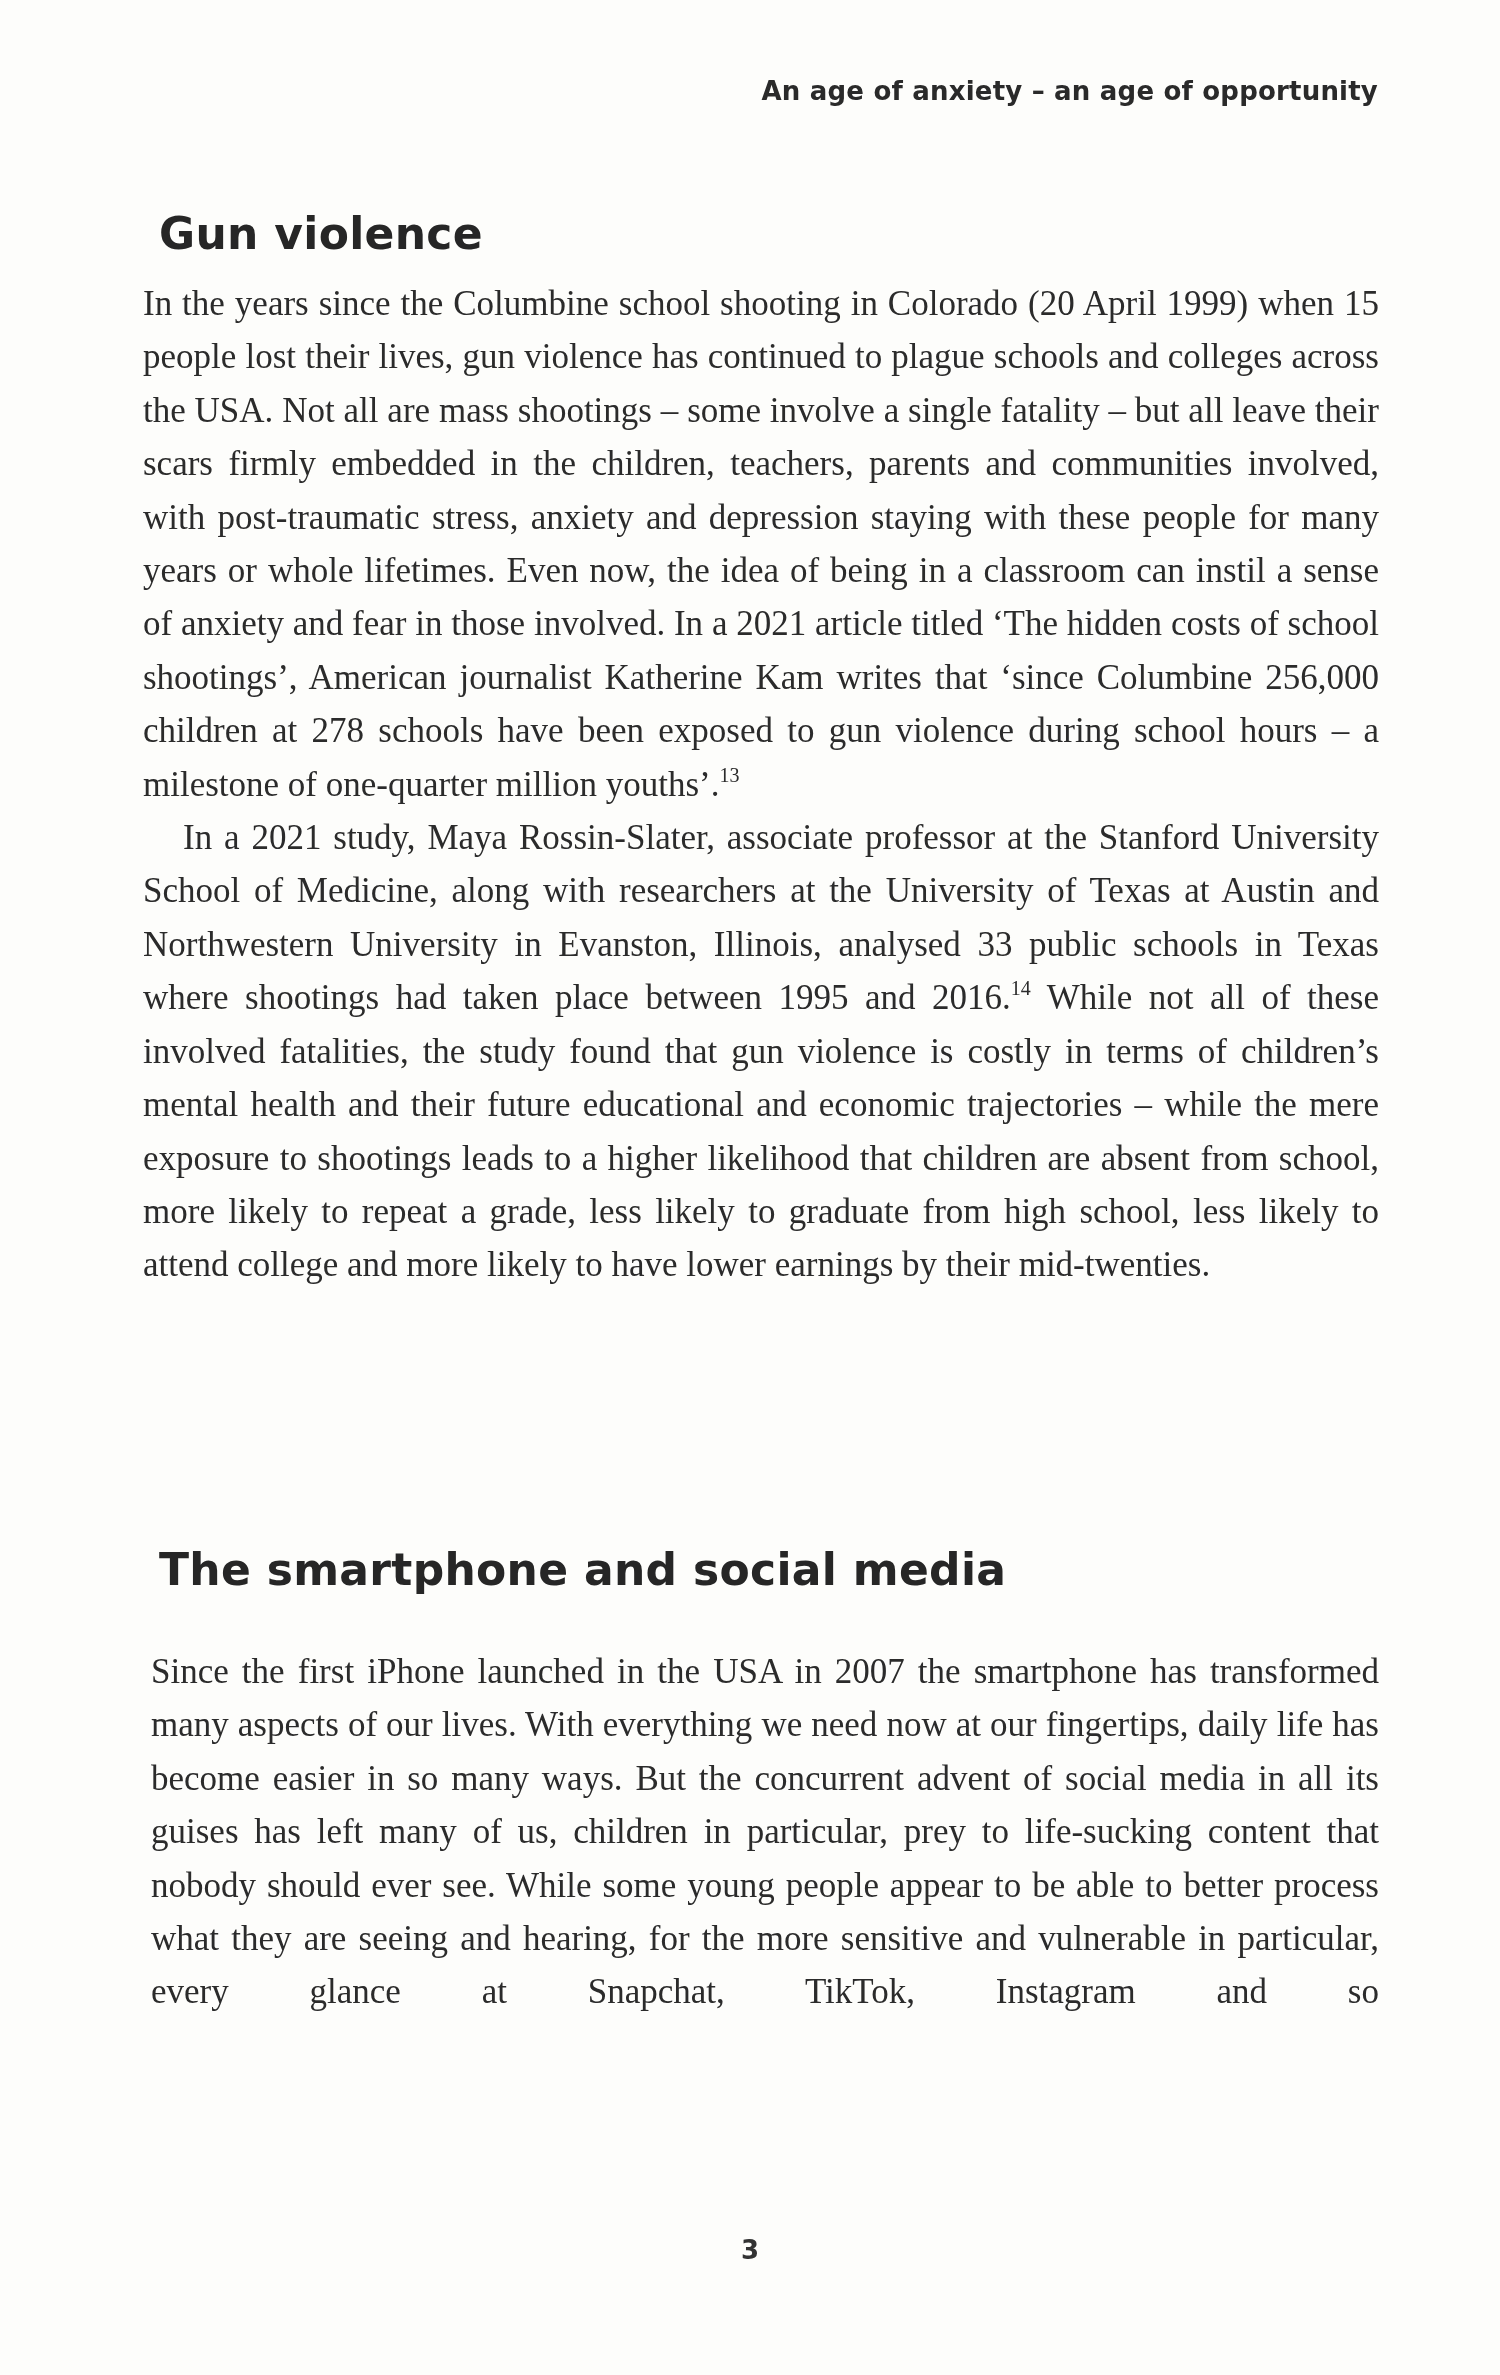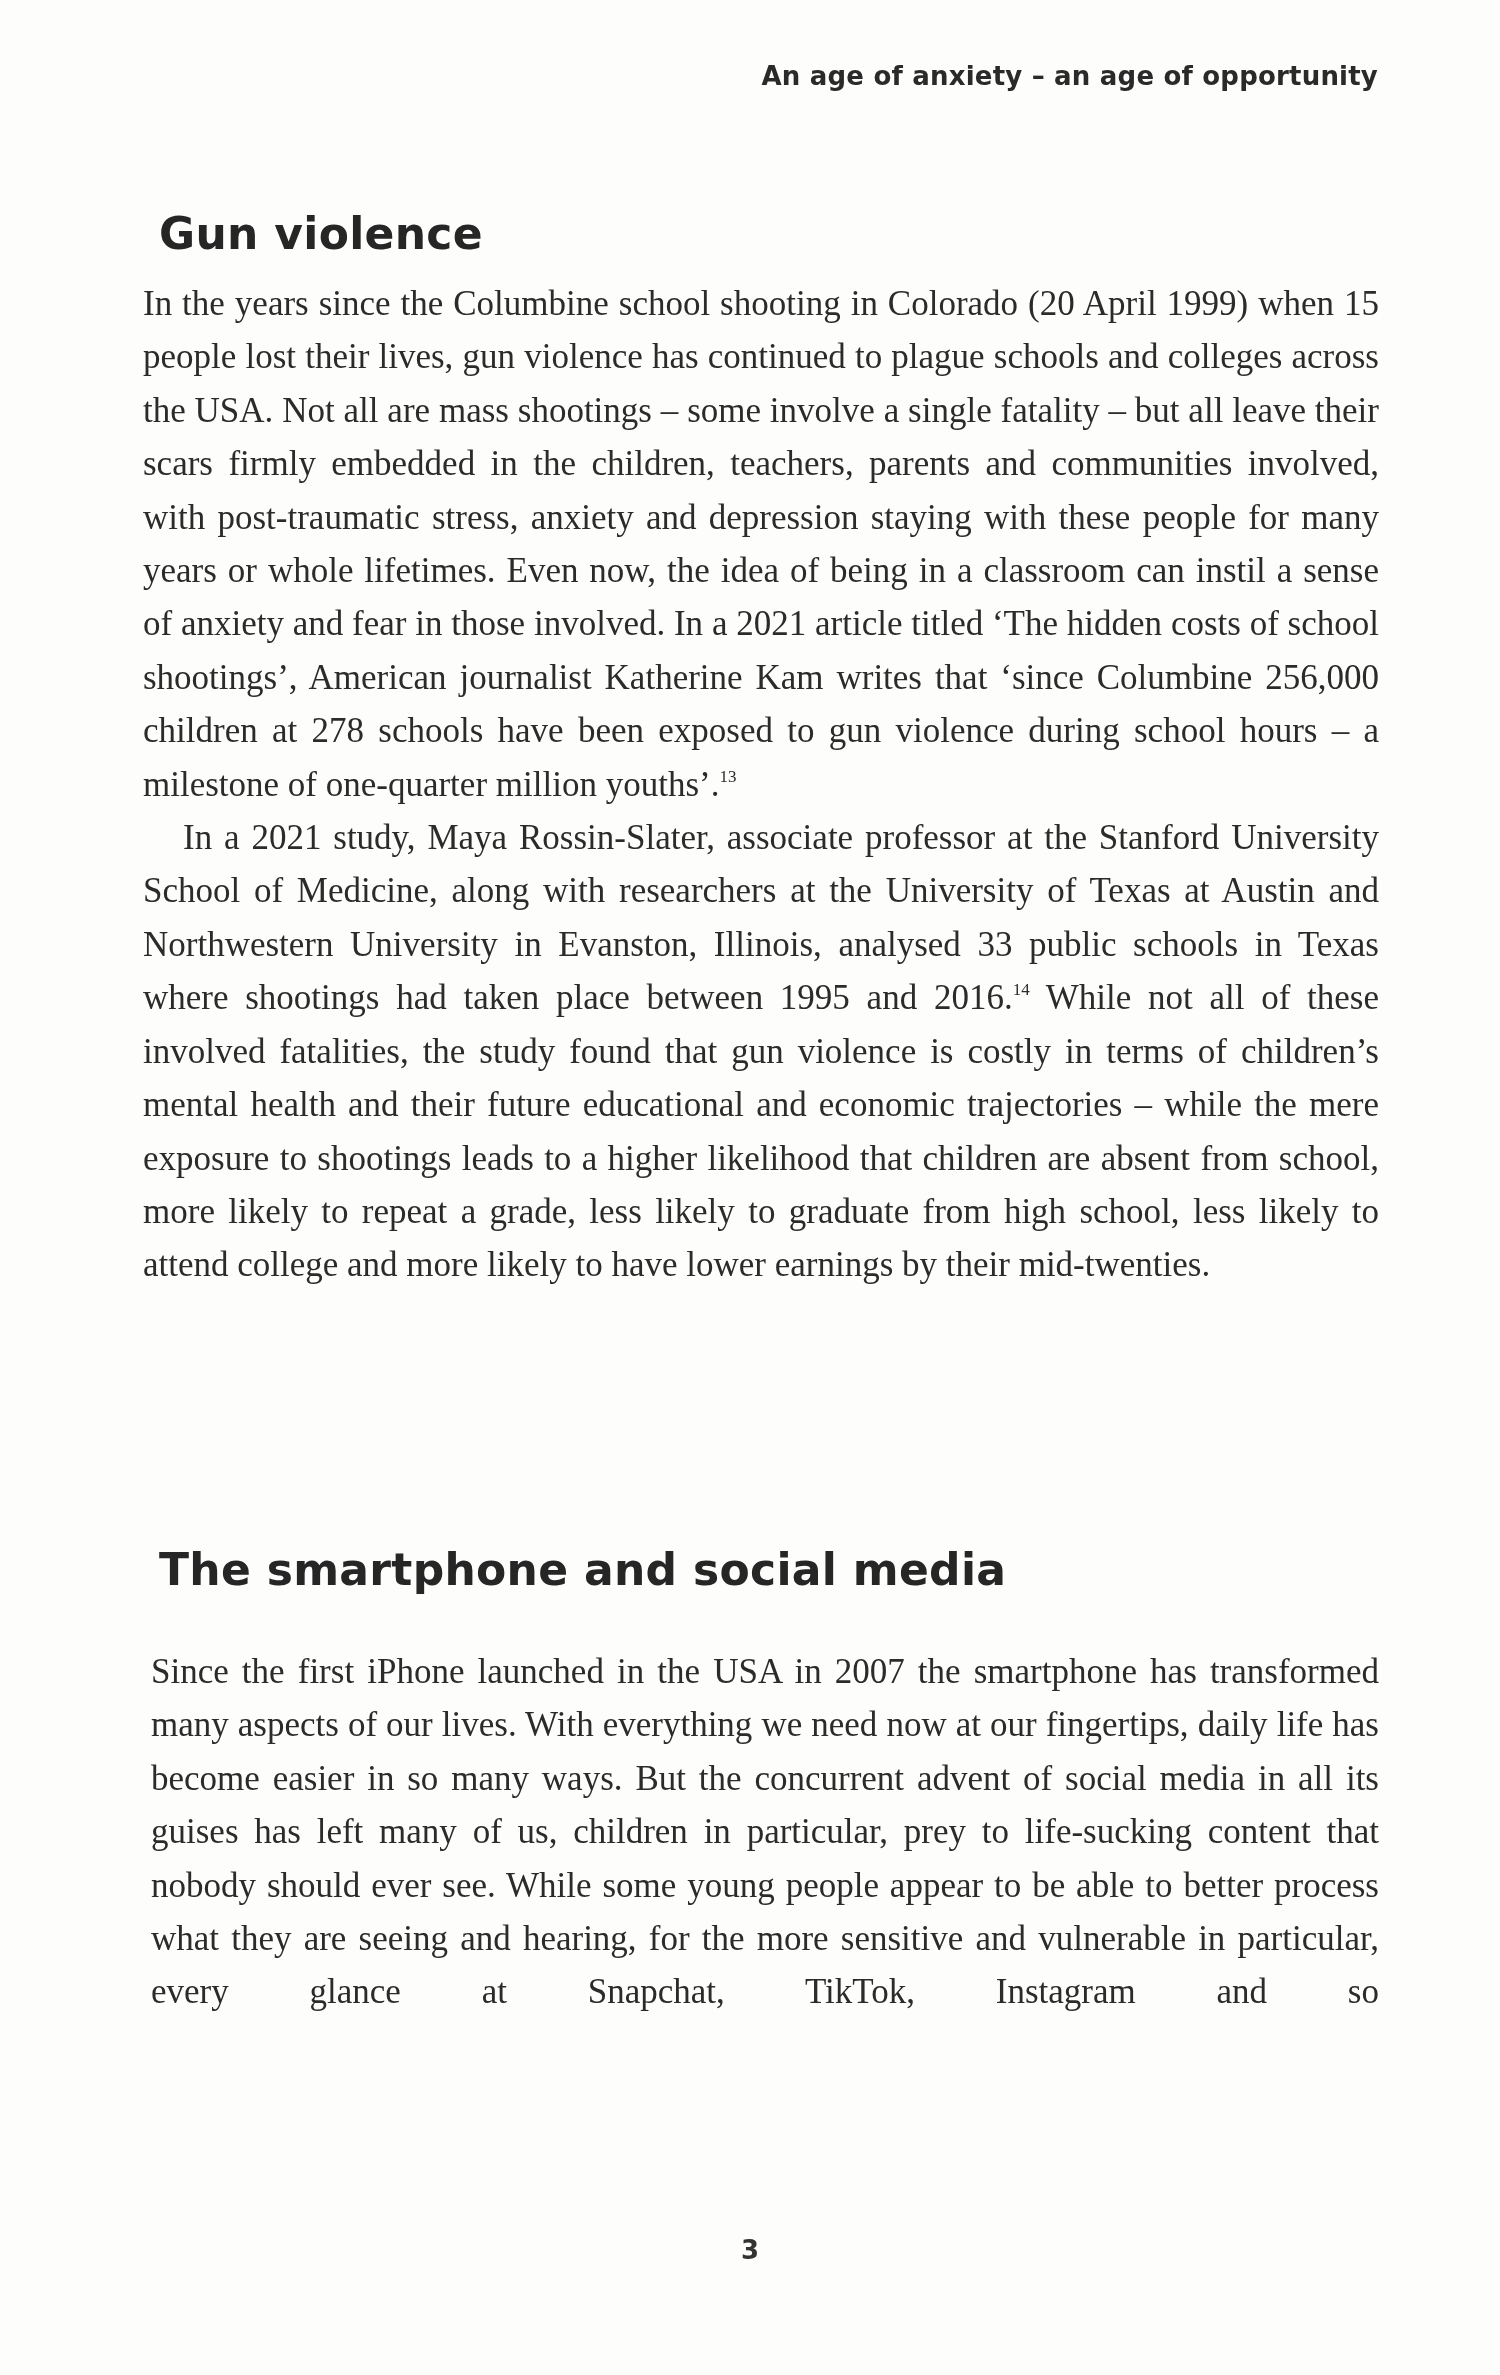--- a/index.html
+++ b/index.html
@@ -5,21 +5,21 @@
     html, body { margin: 0; padding: 0; }
     body {
       width: 1500px; height: 2375px;
       background: #fdfdfb;
       position: relative;
       overflow: hidden;
       color: #222;
     }
     .running-head {
       position: absolute;
-      top: 61px; right: 122px;
+      top: 76px; right: 122px;
       font-family: "DejaVu Sans", sans-serif;
       font-weight: bold;
       font-size: 26px;
       color: #2a2a2a;
       letter-spacing: 0.2px;
     }
     .heading {
       position: absolute;
       left: 143px;
       font-family: "DejaVu Sans", sans-serif;
@@ -43,21 +43,21 @@
     .body-text p {
       margin: 0;
       text-align: justify;
       text-align-last: left;
       hyphens: manual;
     }
     .body-text p.indent { text-indent: 40px; }
     #sec1 { top: 277px; }
     #sec2 { top: 1645px; }
     sup {
-      font-size: 17px;
+      font-size: 20px;
       line-height: 0;
       vertical-align: 14px;
     }
     .page-number {
       position: absolute;
       top: 2235px; left: 0; width: 1500px;
       text-align: center;
       font-family: "DejaVu Sans", sans-serif;
       font-weight: bold;
       font-size: 26px;

